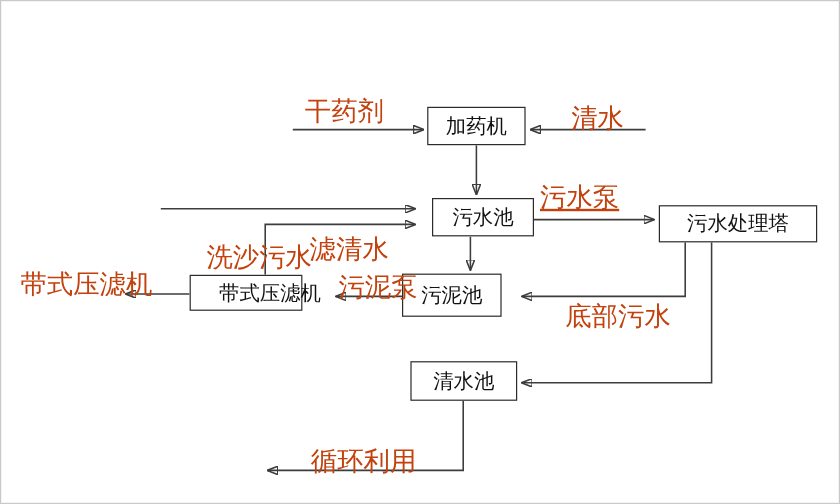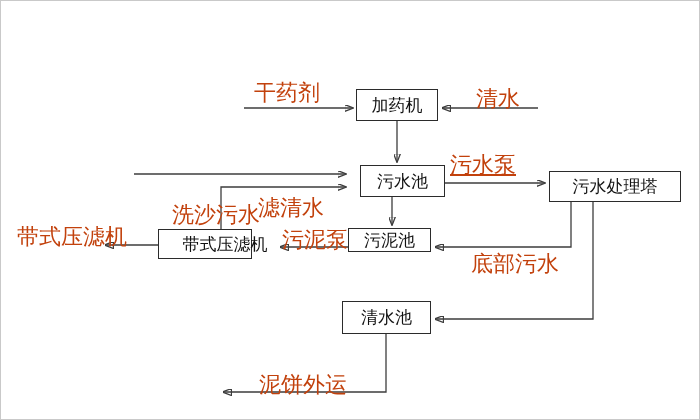--- a/index.html
+++ b/index.html
@@ -83,27 +83,27 @@
     <path d="M347,246 L279,246" marker-end="url(#ah)"></path>
     <path d="M157,244 L104,244" marker-end="url(#ah)"></path>
     <path d="M570,197 L570,246 L434,246" marker-end="url(#ah)"></path>
     <path d="M592,197 L592,318 L434,318" marker-end="url(#ah)"></path>
     <path d="M385,333 L385,391 L222,391" marker-end="url(#ah)"></path>
   </svg>
 
   <div class="node" style="left:355px; top:88px;  width:82px;  height:32px;">加药机</div>
   <div class="node" style="left:349px; top:164px; width:85px;  height:32px;margin-left:10px;">污水池</div>
   <div class="node" style="left:548px; top:170px; width:132px; height:31px;">污水处理塔</div>
-  <div class="node" style="left:347px; top:227px; width:83px;  height:24px;">污泥池</div>
+  <div class="node" style="left:334px; top:227px; width:83px;  height:36px;">污泥池</div>
   <div class="node" style="left:157px; top:228px; width:94px; height:30px;padding-left:40px;">带式压滤机</div>
   <div class="node" style="left:341px; top:300px; width:89px;  height:33px;">清水池</div>
 
   <div class="edge-label" style="left:246px; top:77px;  width:80px;">干药剂</div>
   <div class="edge-label" style="left:462px; top:83px;  width:70px;">清水</div>
   <div class="edge-label" style="left:171px; top:154px; width:82px;margin-top:45px;">洗沙污水</div>
   <div class="edge-label" style="left:449px; top:149px; width:62px;text-decoration:underline;">污水泵</div>
   <div class="edge-label" style="left:257px; top:192px; width:62px;">滤清水</div>
   <div class="edge-label" style="left:281px; top:224px; width:62px;">污泥泵</div>
   <div class="edge-label" style="left:470px; top:224px; width:84px;margin-top:24px;">底部污水</div>
   <div class="edge-label" style="left:16px;  top:221px; width:84px;">带式压滤机</div>
-  <div class="edge-label" style="left:258px; top:369px; width:84px;">泥饼外运</div>
+  <div class="edge-label" style="left:258px; top:369px; width:84px;">循环利用</div>
 
 </div>
 
 </body></html>

